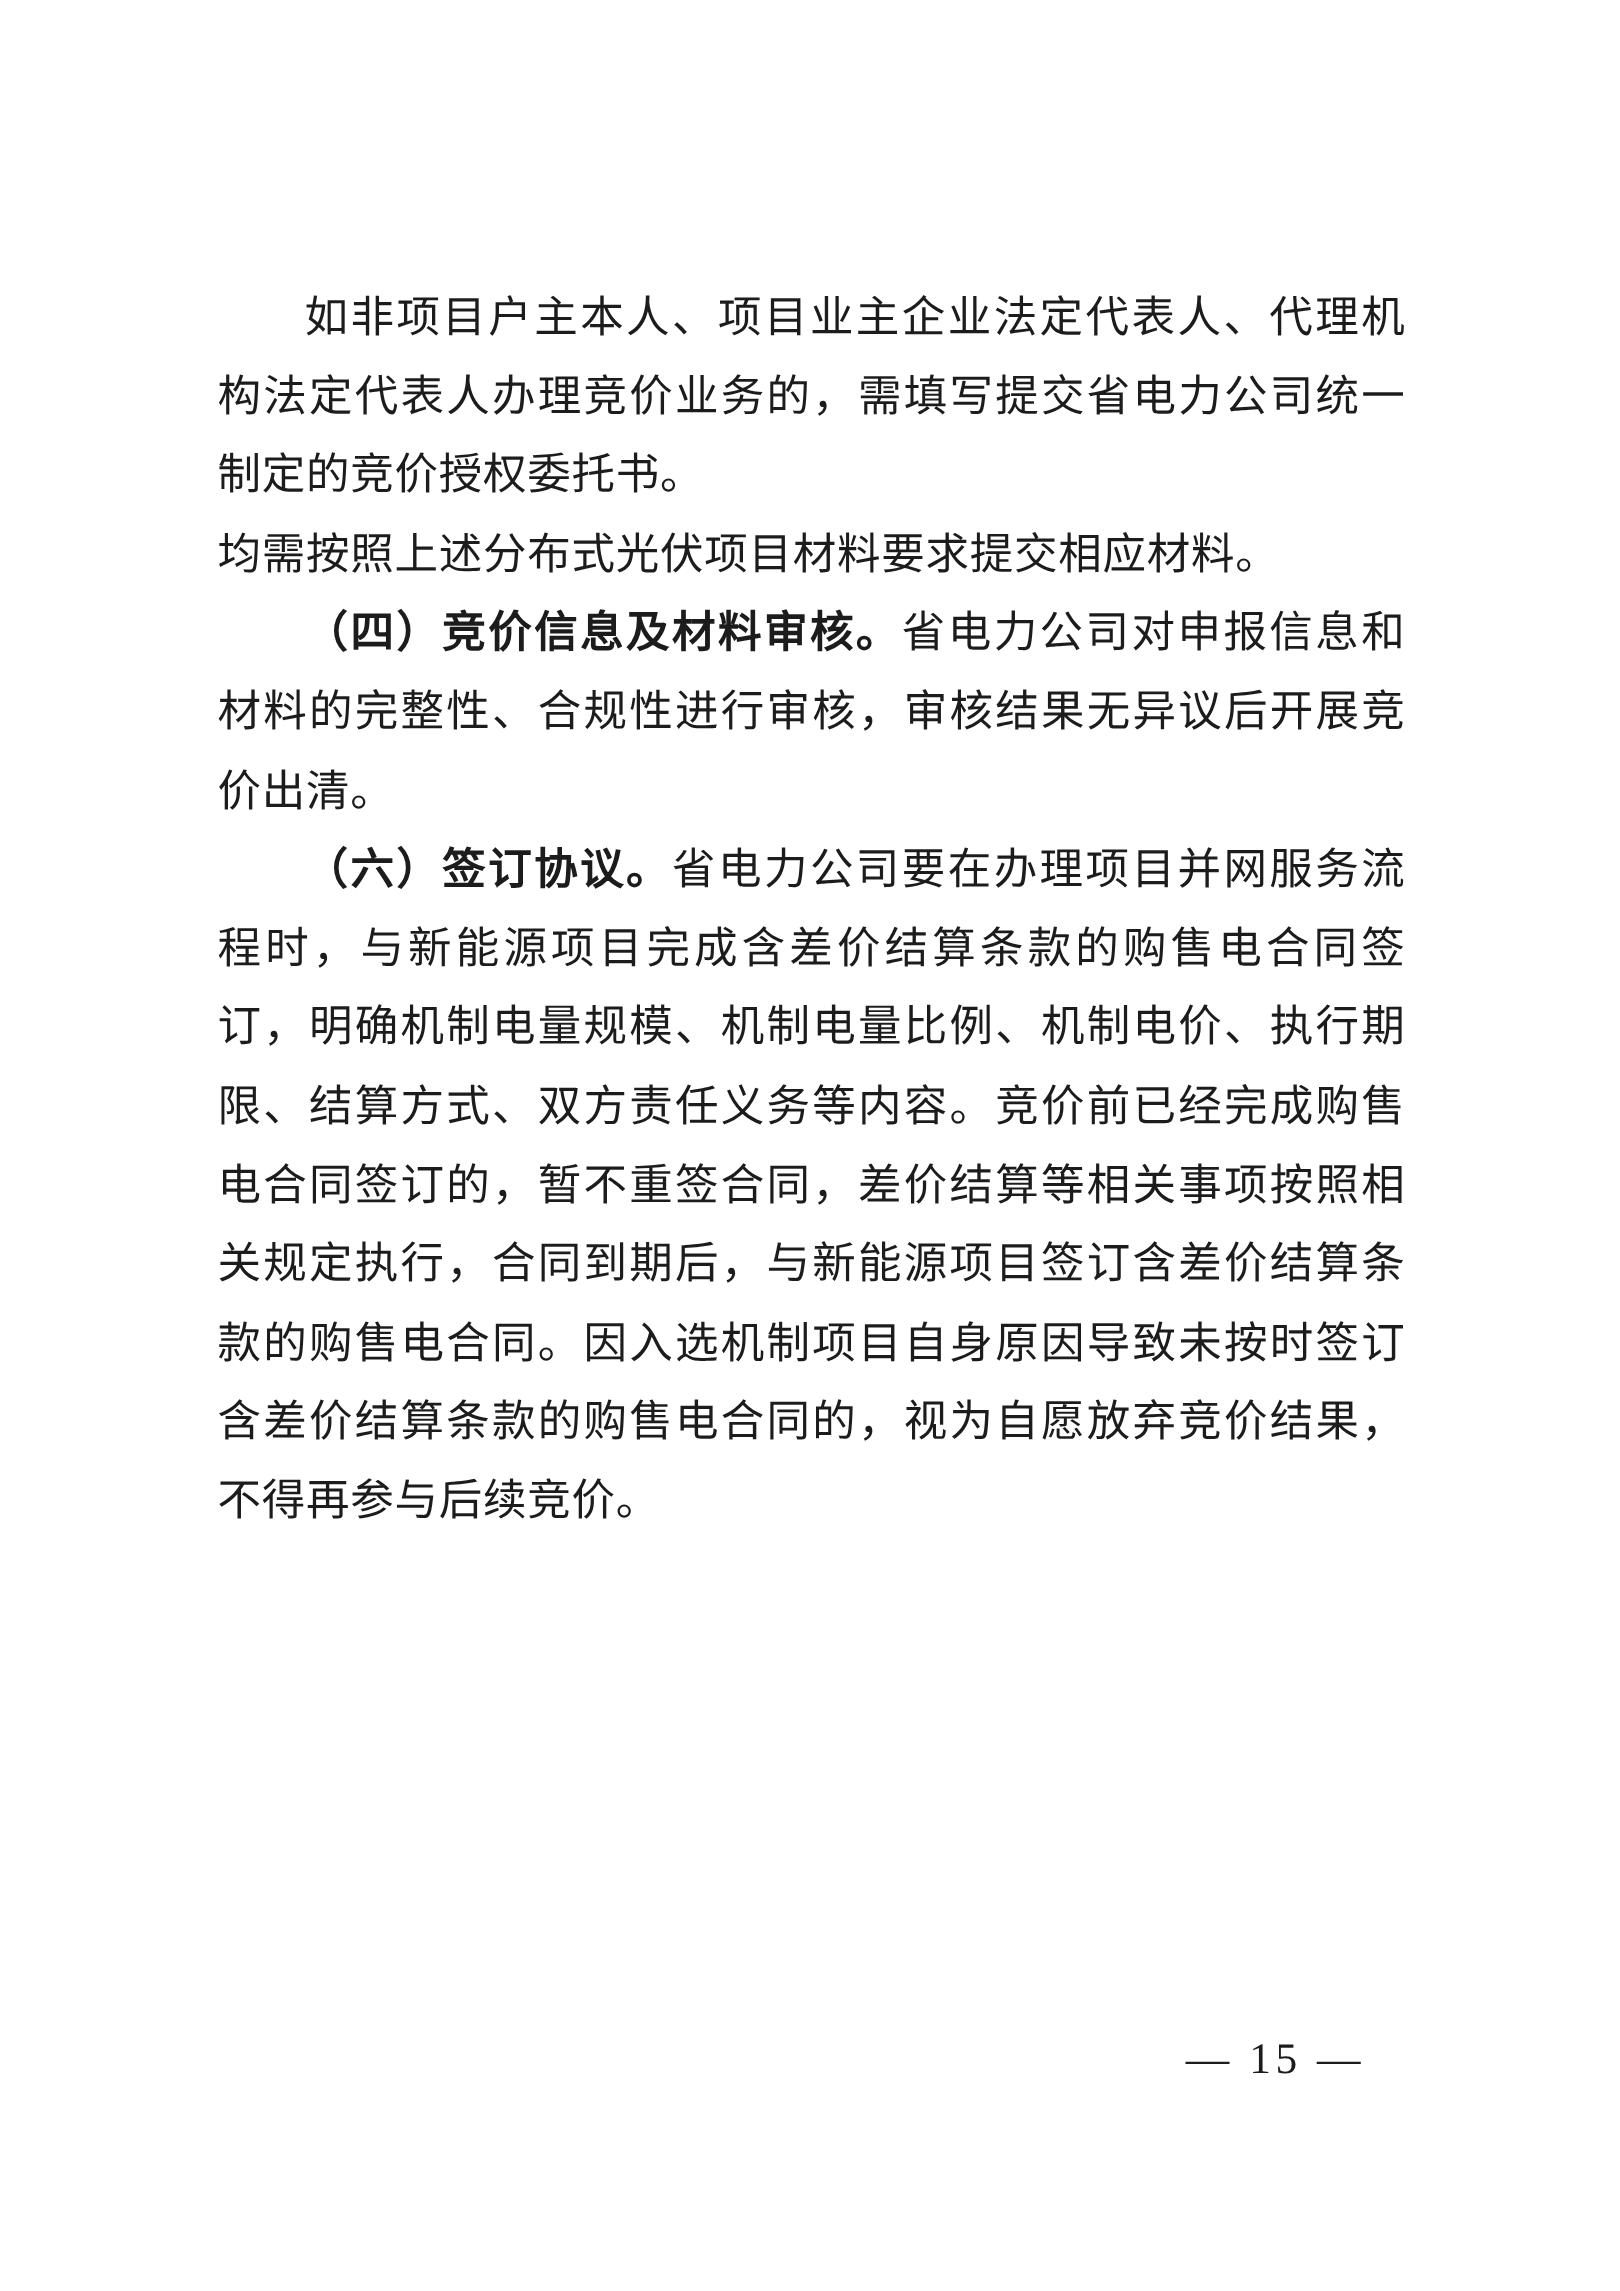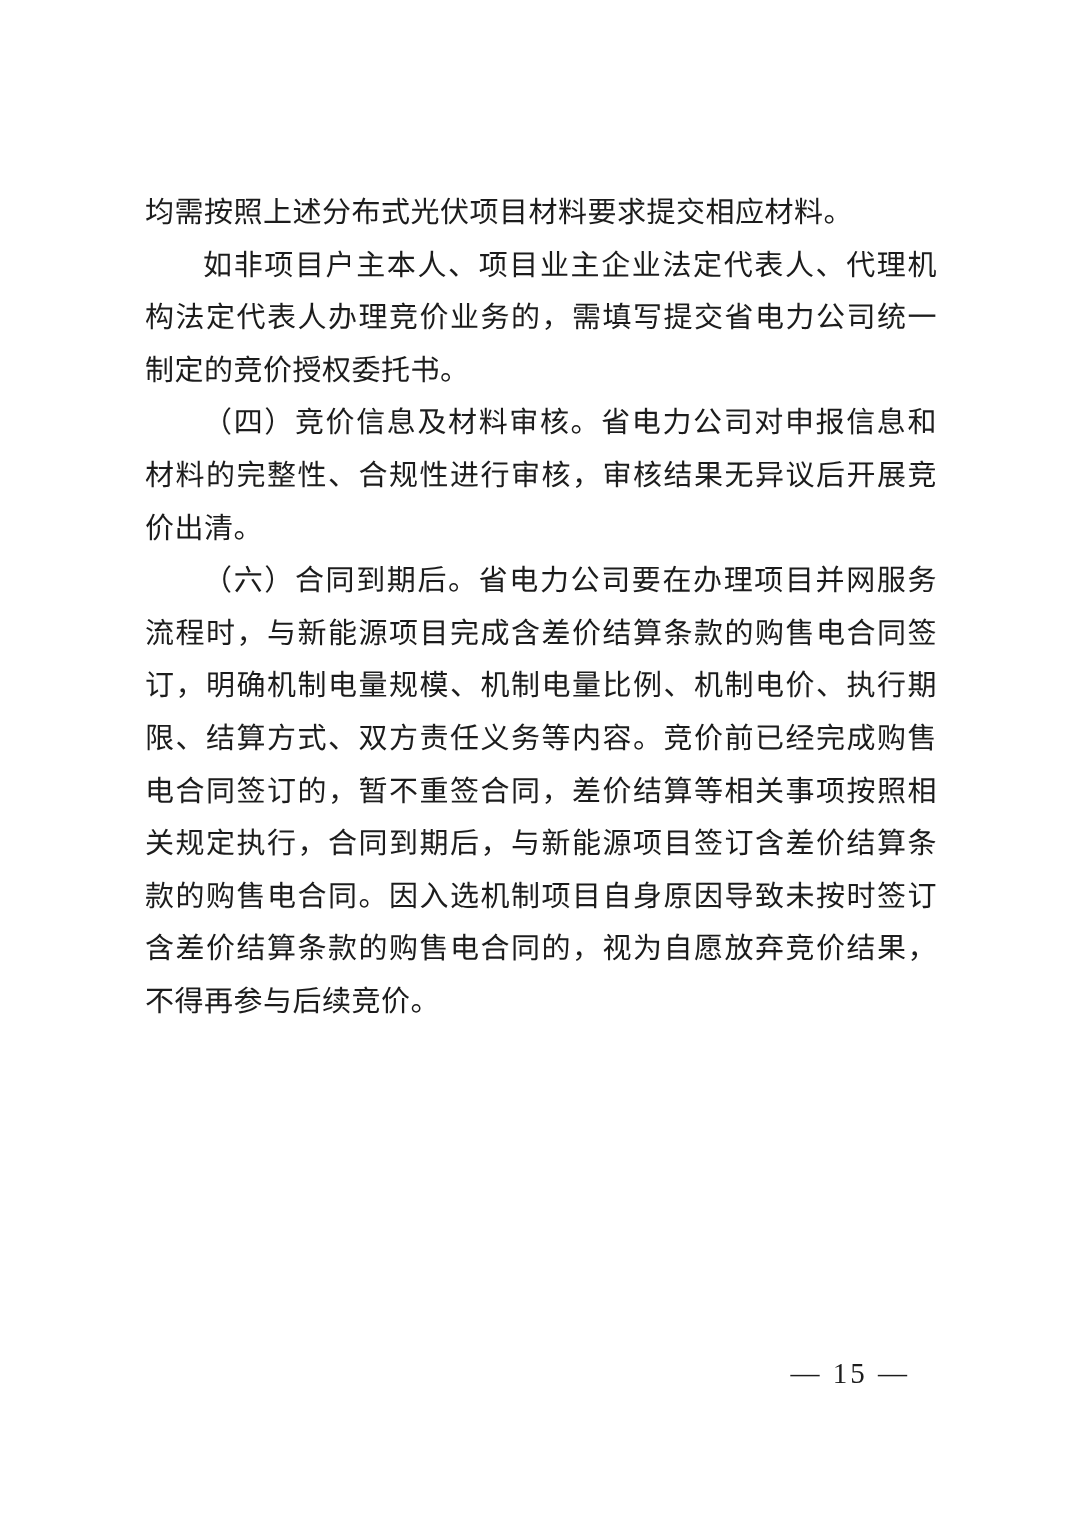--- a/index.html
+++ b/index.html
@@ -31,36 +31,36 @@
     letter-spacing: 0.5px;
     word-break: break-all;
   }
   .para.indent {
     text-indent: 2em;
   }
   .run {
     font-weight: normal;
   }
   .heading-run {
-    font-weight: normal;
+    font-weight: bold;
   }
   .page-number {
     position: absolute;
     top: 1357px;
     right: 170px;
     font-size: 29px;
     letter-spacing: 3px;
     color: #1c1c1c;
     white-space: nowrap;
   }
 </style>
 </head>
 <body>
 
 <div class="page">
   <div class="content" id="paragraphs">
+      <p class="para indent"><span class="run">如非项目户主本人、项目业主企业法定代表人、代理机构法定代表人办理竞价业务的，需填写提交省电力公司统一制定的竞价授权委托书。</span></p>
       <p class="para"><span class="run">均需按照上述分布式光伏项目材料要求提交相应材料。</span></p>
-      <p class="para indent"><span class="run">如非项目户主本人、项目业主企业法定代表人、代理机构法定代表人办理竞价业务的，需填写提交省电力公司统一制定的竞价授权委托书。</span></p>
       <p class="para indent"><span class="run heading-run">（四）竞价信息及材料审核。</span><span class="run">省电力公司对申报信息和材料的完整性、合规性进行审核，审核结果无异议后开展竞价出清。</span></p>
-      <p class="para indent"><span class="run heading-run">（六）合同到期后。</span><span class="run">省电力公司要在办理项目并网服务流程时，与新能源项目完成含差价结算条款的购售电合同签订，明确机制电量规模、机制电量比例、机制电价、执行期限、结算方式、双方责任义务等内容。竞价前已经完成购售电合同签订的，暂不重签合同，差价结算等相关事项按照相关规定执行，合同到期后，与新能源项目签订含差价结算条款的购售电合同。因入选机制项目自身原因导致未按时签订含差价结算条款的购售电合同的，视为自愿放弃竞价结果，不得再参与后续竞价。</span></p>
+      <p class="para indent"><span class="run heading-run">（六）签订协议。</span><span class="run">省电力公司要在办理项目并网服务流程时，与新能源项目完成含差价结算条款的购售电合同签订，明确机制电量规模、机制电量比例、机制电价、执行期限、结算方式、双方责任义务等内容。竞价前已经完成购售电合同签订的，暂不重签合同，差价结算等相关事项按照相关规定执行，合同到期后，与新能源项目签订含差价结算条款的购售电合同。因入选机制项目自身原因导致未按时签订含差价结算条款的购售电合同的，视为自愿放弃竞价结果，不得再参与后续竞价。</span></p>
     </div>
   <div class="page-number">— 15 —</div>
 </div>
 
 </body></html>

